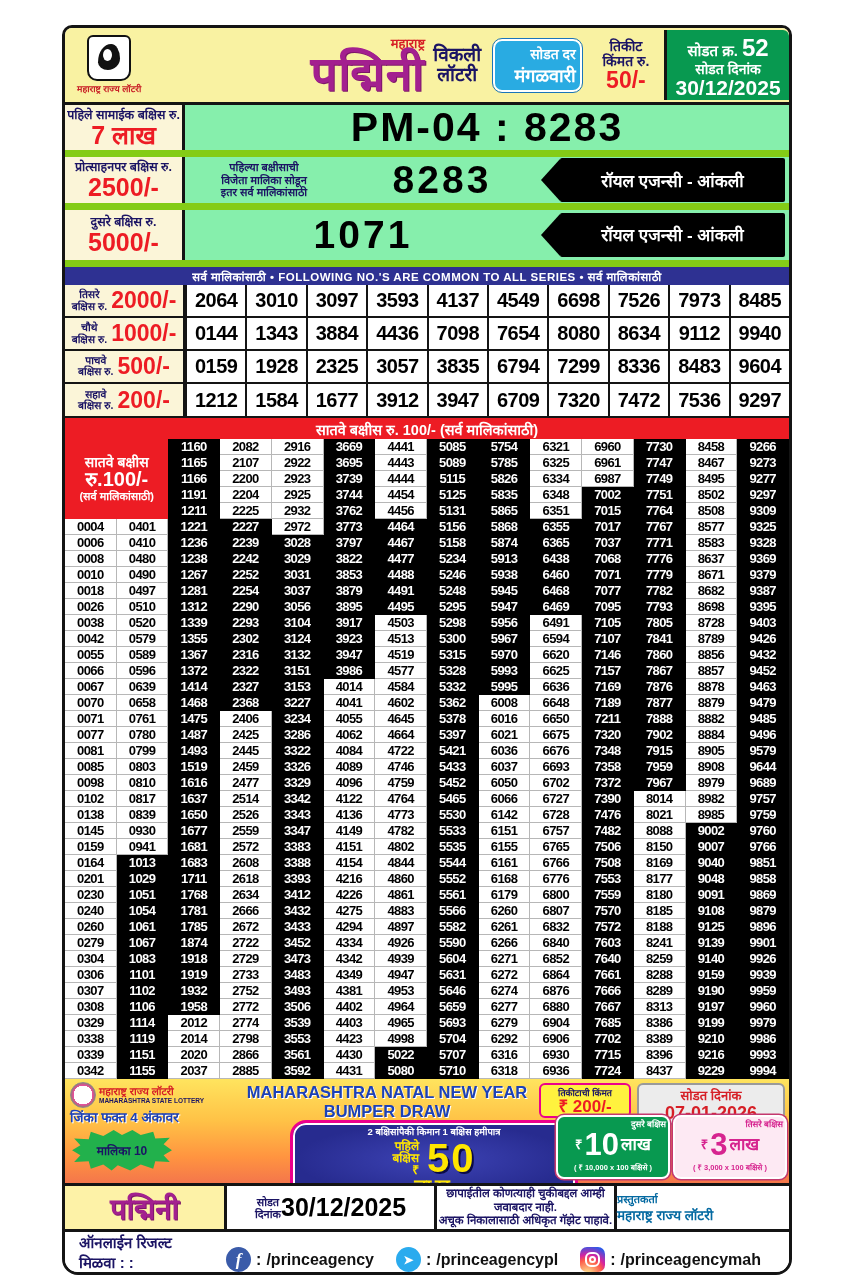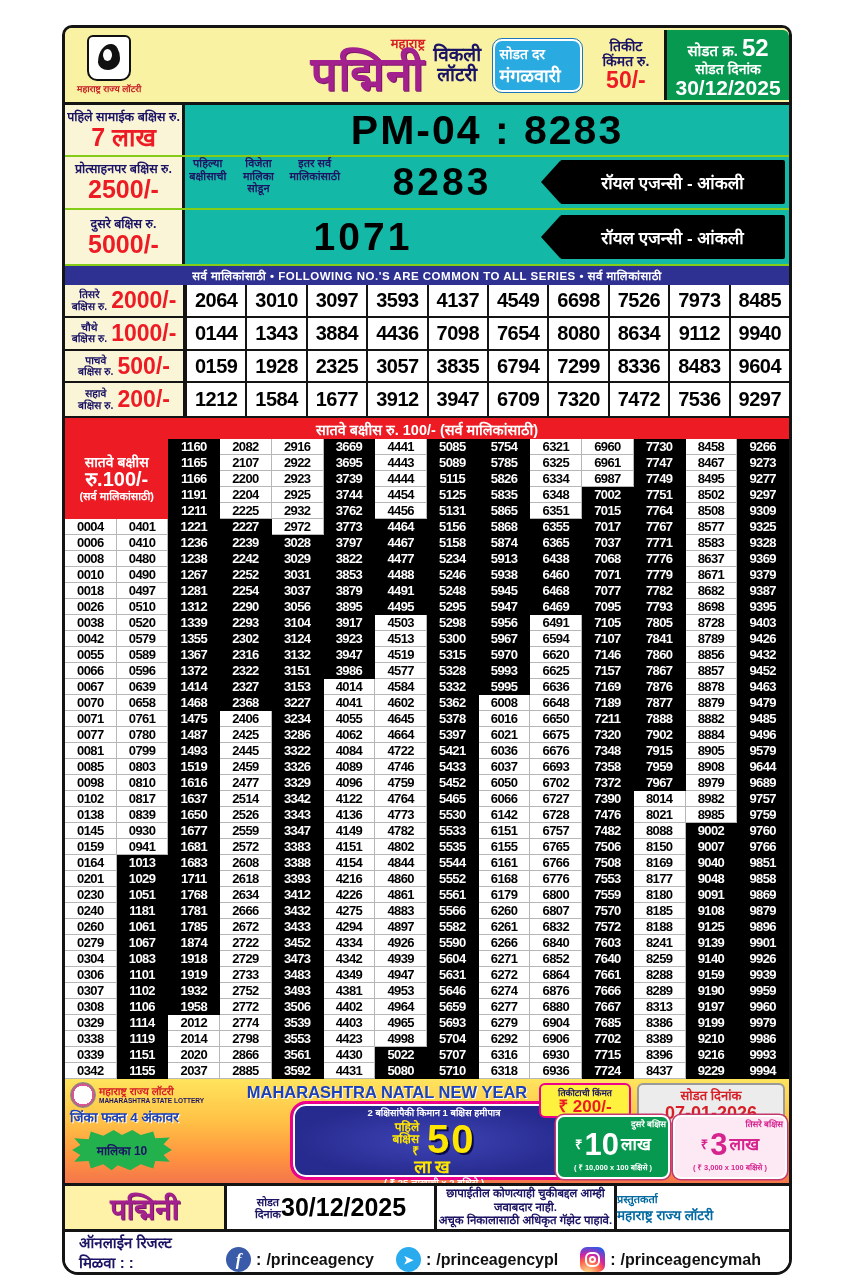--- a/index.html
+++ b/index.html
@@ -10,41 +10,41 @@
 .header{height:78px;background:#f9f2a2;border-bottom:3px solid #141414;display:flex;align-items:center;padding:2px 0 2px 6px;position:relative}
 .emblem-wrap{width:92px;text-align:center}
 .emblem{width:44px;height:46px;margin:0 auto;background:#fff;border:2px solid #111;border-radius:6px 6px 10px 10px;position:relative}
 .emblem:before{content:"";position:absolute;left:9px;top:7px;width:22px;height:26px;background:#111;border-radius:60% 40% 55% 45%/70% 55% 45% 30%}
 .emblem:after{content:"";position:absolute;left:14px;top:12px;width:9px;height:12px;background:#fff;border-radius:50%}
 .emblem-caption{font-size:9px;font-weight:700;color:#c81d25;margin-top:1px}
 .title-wrap{text-align:right;margin-left:4px;width:330px}
 .state-label{color:#d61f26;font-weight:700;font-size:13px}
 .main-title{color:#a3208f;font-weight:900;font-size:47px;line-height:44px;letter-spacing:1px;text-shadow:1px 1px 0 #7c1668}
 .subtitle{color:#1b1464;font-weight:900;font-size:19px;line-height:20px;text-align:center;margin-left:4px;width:68px}
-.daychip{background:#29abe2;border:2px solid #fff;outline:1px solid #1b75bb;border-radius:9px;color:#fff;text-align:left;padding:3px 4px;margin-left:8px;width:104px}
+.daychip{background:#29abe2;border:2px solid #fff;outline:1px solid #1b75bb;border-radius:9px;color:#fff;text-align:right;padding:3px 4px;margin-left:8px;width:104px}
 .daychip .l1{font-size:14px;font-weight:700}
 .daychip .l2{font-size:18px;font-weight:900}
 .ticket{width:92px;text-align:center;margin-left:6px;color:#1b1464;font-weight:700;font-size:14px;line-height:15px}
 .ticket .price{color:#ed1c24;font-size:23px;font-weight:900;line-height:22px}
 .drawbox{margin-left:auto;background:#089950;border-left:3px solid #141414;border-radius:0 6px 0 0;color:#fff;height:100%;width:150px;text-align:center;padding-top:4px}
 .drawbox .no{font-size:15px;font-weight:700}
 .drawbox .no b{font-size:24px}
 .drawbox .dl{font-size:14px;font-weight:700;line-height:15px}
 .drawbox .dt{font-size:21px;font-weight:900;line-height:22px}
 
 
-.prow{display:flex;border-bottom:2px solid #84cc16;background:#14b8a6}
+.prow{display:flex;border-bottom:7px solid #84cc16;background:#86efac}
 .plab{width:120px;background:#fbf5d8;border-right:3px solid #141414;text-align:center;display:flex;flex-direction:column;justify-content:center;padding:1px}
 .plab .pl1{color:#1b1464;font-weight:700;font-size:12.5px;line-height:14px}
 .plab .pamt{color:#ed1c24;font-weight:900;font-size:25px;line-height:26px}
 .rowA{height:52px}
 .rowA .result{flex:1;display:flex;align-items:center;justify-content:center;font-size:41px;font-weight:900;letter-spacing:2px;color:#000}
 .rowB{height:53px}
 .rowC{height:57px}
-.note3{width:158px;display:flex;flex-direction:row;justify-content:center;text-align:center;color:#1b1464;font-weight:700;font-size:11px;line-height:12.5px}
+.note3{width:158px;display:flex;flex-direction:column;justify-content:center;text-align:center;color:#1b1464;font-weight:700;font-size:11px;line-height:12.5px}
 .bignum{flex:1;display:flex;align-items:center;justify-content:center;font-size:39px;font-weight:900;letter-spacing:3px}
 .agency{width:248px;display:flex;align-items:center;padding-right:4px}
 .agency .arrow{width:0;height:0;border-top:21px solid transparent;border-bottom:21px solid transparent;border-right:19px solid #000}
 .agency .abox{background:#000;color:#fff;flex:1;height:44px;display:flex;align-items:center;justify-content:center;font-weight:700;font-size:17px;border-radius:2px}
 
 
 .seriesbar{height:19px;background:#2e3192;color:#fff;font-weight:700;font-size:11.5px;display:flex;align-items:center;justify-content:center;letter-spacing:.5px}
 .commonwrap{height:134px;display:grid;grid-template-rows:repeat(4,1fr);border-bottom:2px solid #141414}
 .crow{display:grid;grid-template-columns:120px repeat(10,1fr);border-bottom:2px solid #141414}
 .crow:last-child{border-bottom:none}
@@ -67,21 +67,21 @@
 .bumper{height:108px;background:linear-gradient(180deg,#ffe45e 0%,#ffc246 40%,#ff9440 75%,#f4764b 100%);border-bottom:3px solid #141414;position:relative;overflow:hidden}
 .b-left{position:absolute;left:5px;top:3px;width:166px}
 .b-org{display:flex;align-items:center;gap:3px}
 .mini-emblem{width:26px;height:26px;border-radius:50%;background:radial-gradient(circle,#fff 55%,#e84f9b 56%,#1fa83c 100%);border:1px solid #8a8a8a;flex:none}
 .b-orgtxt b{display:block;color:#d61f26;font-size:10.5px;line-height:11px}
 .b-orgtxt i{display:block;color:#1b1464;font-style:normal;font-weight:700;font-size:6.5px}
 .b-win{color:#1c41b8;font-weight:900;font-size:13.5px;text-shadow:1px 1px 0 #fff}
 .burst{margin-top:3px;width:104px;height:42px;background:#22b14c;display:flex;align-items:center;justify-content:center;clip-path:polygon(2% 50%,10% 38%,4% 22%,18% 24%,20% 6%,32% 16%,42% 2%,50% 14%,60% 2%,68% 14%,80% 6%,82% 22%,96% 20%,90% 36%,98% 50%,90% 62%,96% 78%,82% 76%,80% 94%,68% 84%,58% 98%,46% 86%,40% 98%,32% 84%,20% 94%,18% 76%,4% 78%,10% 62%)}
 .burst span{color:#1b1464;font-weight:900;font-size:12px}
 .b-title{position:absolute;left:172px;right:252px;top:4px;text-align:center;color:#1c41b8;font-weight:900;font-size:16.5px;text-shadow:1px 1px 0 #fff}
-.b-badge{position:absolute;left:225px;top:22px;width:288px;height:79px;background:radial-gradient(ellipse at center,#3d43b5 0%,#272b8f 70%);border:3px solid #ec008c;border-radius:16px;box-shadow:0 0 0 2px #fff inset;text-align:center;color:#fff;padding-top:2px}
+.b-badge{position:absolute;left:225px;top:41px;width:288px;height:79px;background:radial-gradient(ellipse at center,#3d43b5 0%,#272b8f 70%);border:3px solid #ec008c;border-radius:16px;box-shadow:0 0 0 2px #fff inset;text-align:center;color:#fff;padding-top:2px}
 .b-guarantee{font-size:9.5px;font-weight:700}
 .b-mid{display:flex;align-items:center;justify-content:center;gap:8px;line-height:1}
 .b-flabel{color:#ffe600;font-weight:900;font-size:12px;line-height:12px;text-align:right;white-space:pre-line}
 .b-50{color:#ffe600;font-weight:900;font-size:40px;letter-spacing:2px;text-shadow:2px 2px 0 #0a0a46}
 .b-lakh{color:#ffe600;font-weight:900;font-size:18px;line-height:16px;letter-spacing:4px}
 .b-note{color:#fff;font-weight:700;font-size:9.5px;margin-top:1px}
 .b-price{position:absolute;right:158px;top:4px;width:92px;background:#fff23e;border:2px solid #ec008c;border-radius:6px;text-align:center;padding:1px}
 .b-price .bp-label{color:#1b1464;font-weight:700;font-size:9px}
 .b-price .bp-val{color:#ed1c24;font-weight:900;font-size:17px;line-height:16px}
 .b-date{position:absolute;right:4px;top:4px;width:148px;background:#ececec;border:2px solid #9a9a9a;border-radius:6px;text-align:center;color:#d61f26;font-weight:700;font-size:13px;padding:1px}
@@ -665,21 +665,21 @@
       <div class="gcell">4226</div>
       <div class="gcell">4861</div>
       <div class="gcell inv">5561</div>
       <div class="gcell">6179</div>
       <div class="gcell">6800</div>
       <div class="gcell inv">7559</div>
       <div class="gcell">8180</div>
       <div class="gcell inv">9091</div>
       <div class="gcell inv">9869</div>
       <div class="gcell">0240</div>
-      <div class="gcell inv">1181</div>
+      <div class="gcell inv">1054</div>
       <div class="gcell inv">1781</div>
       <div class="gcell">2666</div>
       <div class="gcell inv">3432</div>
       <div class="gcell">4275</div>
       <div class="gcell">4883</div>
       <div class="gcell inv">5566</div>
       <div class="gcell">6260</div>
       <div class="gcell">6807</div>
       <div class="gcell inv">7570</div>
       <div class="gcell">8185</div>

